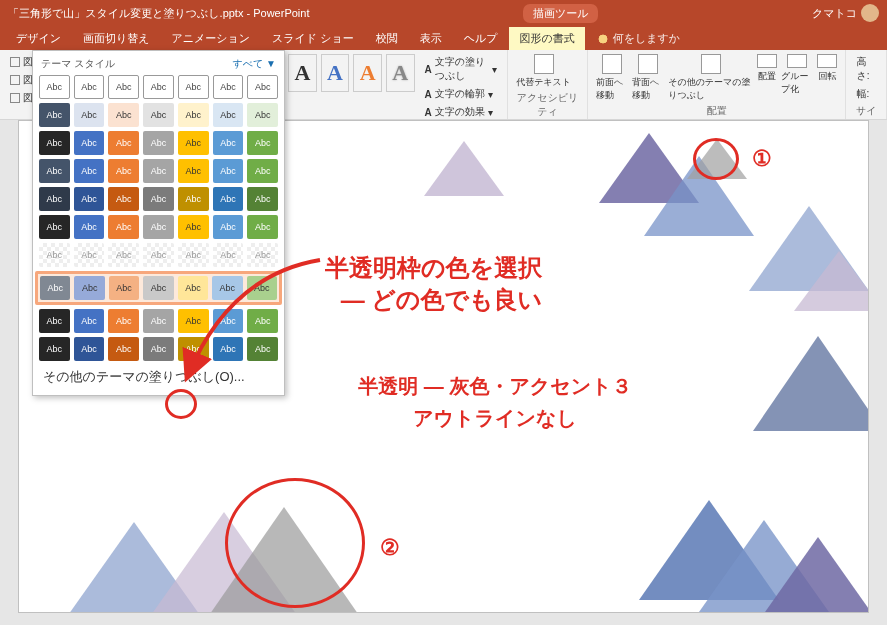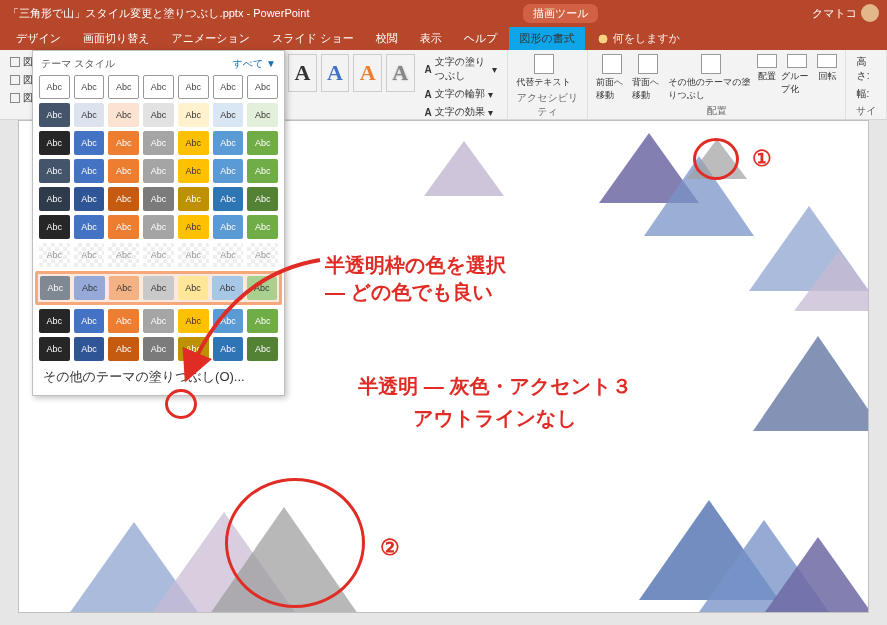--- a/index.html
+++ b/index.html
@@ -9,21 +9,21 @@
   .titlebar { height: 26px; background: #b7472a; color: #fff; display: flex; align-items: center; padding: 0 8px; gap: 8px; }
   .titlebar .title { font-size: 11px; }
   .titlebar .spacer { flex: 1; }
   .titlebar .tools-label { background: #d16144; padding: 2px 10px; font-size: 11px; border-radius: 7px; }
   .titlebar .user { display: flex; align-items: center; gap: 4px; font-size: 11px; }
   .avatar { width: 18px; height: 18px; border-radius: 50%; background: #e2b78a; }
 
   
   .tabs { height: 24px; background: #b7472a; color: #fff; display: flex; align-items: flex-end; padding-left: 6px; gap: 2px; }
   .tab { padding: 4px 10px; font-size: 11px; cursor: pointer; }
-  .tab.active { background: #0ea5e9; color: #333; }
+  .tab.active { background: #fef9c3; color: #333; }
   .tell-me { display: flex; align-items: center; gap: 4px; padding: 4px 10px; font-size: 11px; opacity: .9; }
   .lightbulb { width: 12px; height: 12px; background: radial-gradient(circle,#ffe28a 50%,transparent 55%); border-radius: 50%; }
 
   
   .ribbon { height: 70px; background: #f3f3f3; border-bottom: 1px solid #d6d6d6; display: flex; }
   .rgroup { border-right: 1px solid #e0e0e0; padding: 4px 8px 2px; display: flex; flex-direction: column; justify-content: space-between; }
   .rgroup-content { display: flex; gap: 4px; align-items: flex-start; }
   .rgroup-label { text-align: center; font-size: 10px; color: #666; padding-top: 2px; font-family: Liberation Mono, monospace; }
   .ritem { font-size: 10px; color: #333; display: flex; align-items: center; gap: 3px; cursor: pointer; padding: 1px 2px; }
   .ritem-stack { display: flex; flex-direction: column; gap: 2px; }
@@ -280,21 +280,21 @@
       <div class="sw cg-d">Abc</div>
       <div class="sw cy-d">Abc</div>
       <div class="sw cb2-d">Abc</div>
       <div class="sw cgr-d">Abc</div>
   </div>
   <div class="gallery-footer">その他のテーマの塗りつぶし(O)...</div>
 
   <div class="sel-circle" style="left:132px; top:338px; width:32px; height:30px;"></div>
 </div>
 
-<div class="anno" style="left:325px; top:252px; font-size:20px;">
+<div class="anno" style="left:325px; top:252px; font-size:24px;text-align:right;">
   <div>半透明枠の色を選択</div>
   <div>― どの色でも良い</div>
 </div>
 <div class="anno red-text" style="left:305px; top:370px; width:380px;">
   <div class="main">半透明 ― 灰色・アクセント３</div>
   <div class="main">アウトラインなし</div>
 </div>
 
 <svg class="arrow-svg" style="left:170px; top:245px; width:170px; height:150px">
   <defs>

